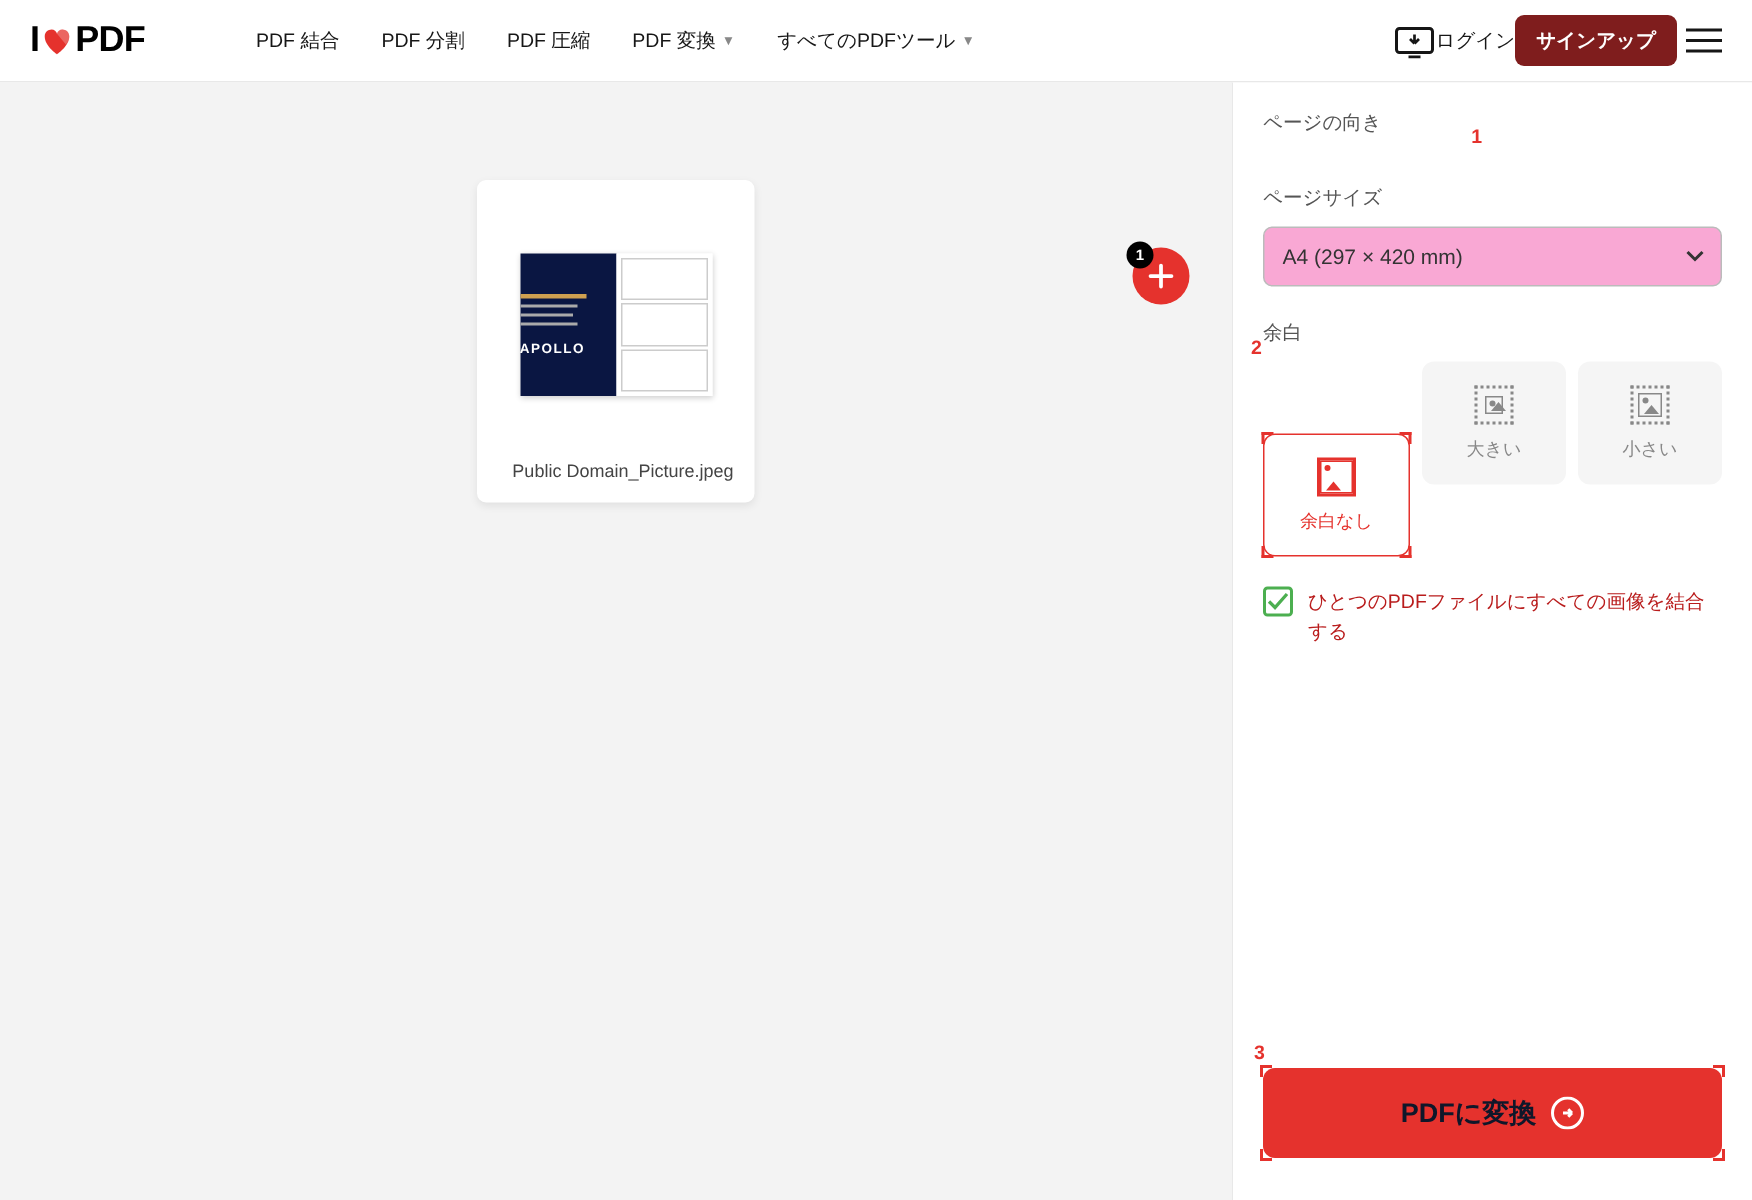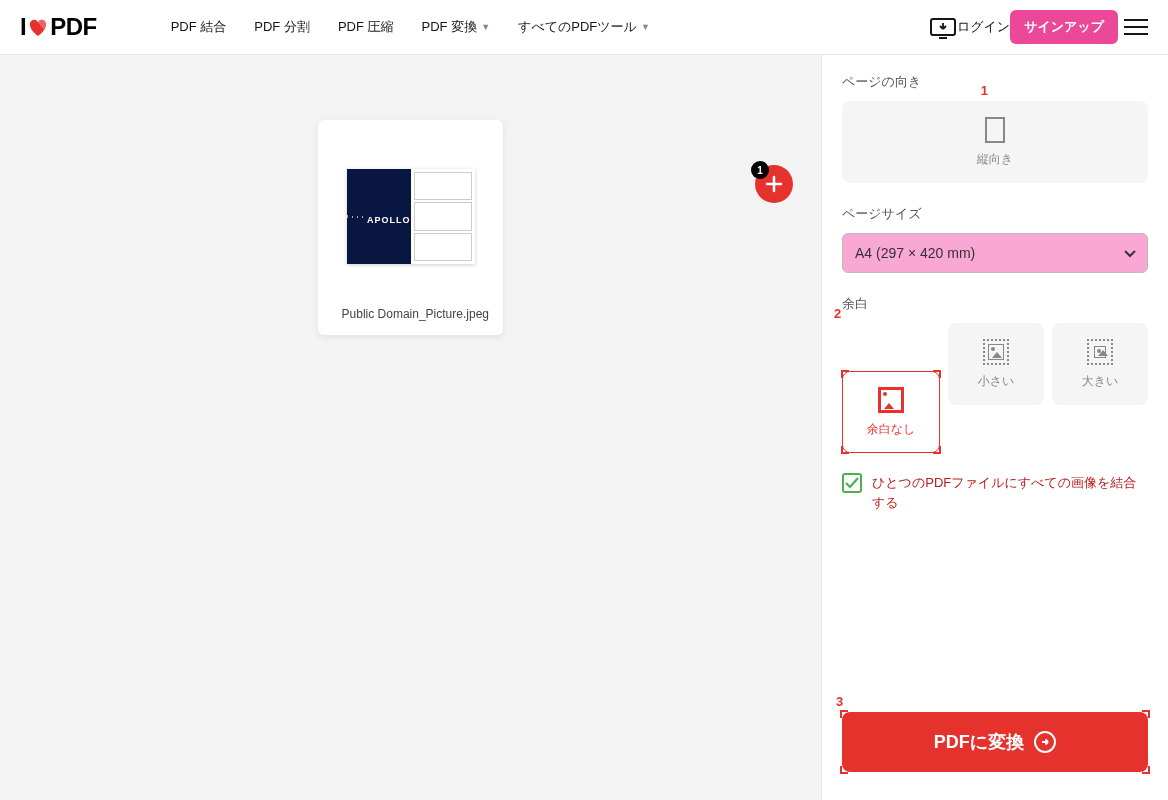--- a/index.html
+++ b/index.html
@@ -8,32 +8,32 @@
 
 .header { display: flex; align-items: center; height: 55px; background: #fff; border-bottom: 1px solid #e8e8e8; padding: 0 20px; }
 .logo { display: flex; align-items: center; font-weight: 900; font-size: 24px; letter-spacing: -0.5px; margin-right: 30px; }
 .logo .heart { color: #e5322d; margin: 0 1px; display: inline-flex; align-items: center; }
 .nav { display: flex; gap: 28px; align-items: center; padding-left: 44px; }
 .nav-item { font-size: 13px; color: #161616; cursor: pointer; display: flex; align-items: center; gap: 4px; }
 .nav-item .chev { font-size: 9px; color: #888; }
 .header-right { margin-left: auto; display: flex; align-items: center; }
 .download-icon { width: 28px; height: 24px; display:flex; align-items:center; justify-content:center; }
 .login { font-size: 13px; color: #161616; cursor: pointer; }
-.signup-btn { background: #ec4899; color: #fff; font-size: 13px; font-weight: 700; padding: 8px 14px; border-radius: 6px; cursor: pointer; border:none; }
+.signup-btn { background: #7f1d1d; color: #fff; font-size: 13px; font-weight: 700; padding: 8px 14px; border-radius: 6px; cursor: pointer; border:none; }
 .hamburger { width: 24px; height: 16px; display: flex; flex-direction: column; justify-content: space-between; cursor: pointer; margin-left: 6px; }
 .hamburger span { height: 2px; background: #161616; }
 
 
 .main { display: flex; height: calc(100% - 55px); }
 .canvas { flex: 1; position: relative; background: #f3f3f3; display:flex; align-items:flex-start; justify-content:center; padding-top: 65px; }
 
 .file-card { width: 185px; background: #fff; border-radius: 6px; box-shadow: 0 2px 6px rgba(0,0,0,0.08); padding: 14px; text-align: center; }
 .thumb { width: 100%; height: 165px; display:flex; align-items:center; justify-content:center; }
 .thumb-inner { width: 128px; height: 95px; background:#fff; box-shadow:0 1px 4px rgba(0,0,0,0.2); display:flex; }
-.thumb-left { width:50%; background:#0a1642; display:flex; align-items:center; justify-content:center; gap:4px; }
+.thumb-left { width:50%; background:#0a1642; display:flex; flex-direction:column; align-items:flex-start; justify-content:center; gap:4px; }
 .thumb-left .t1 { width:70%; height:3px; background:#cfa050; }
 .thumb-left .t2 { width:60%; height:2px; background:#aaa; }
 .thumb-left .t3 { width:55%; height:2px; background:#aaa; }
 .thumb-left .apollo { color:#fff; font-size:9px; font-weight:900; margin-top:6px; letter-spacing:1px;}
 .thumb-right { width:50%; background:#fff; display:flex; flex-direction:column; padding:3px; gap:2px;}
 .thumb-right .row { flex:1; border:1px solid #ccc; }
 .file-name { font-size: 12px; color: #444; margin-top: 8px; word-break: break-all; text-align: right; }
 
 .add-btn { position: absolute; top: 110px; left: 755px; width: 38px; height: 38px; background: #e5322d; border-radius: 50%; display:flex; align-items:center; justify-content:center; cursor:pointer; }
 .add-btn svg { color:#fff; }
@@ -58,21 +58,21 @@
 .margin-row { display:flex; gap:8px; margin-bottom: 20px; }
 .margin-row .option-card { font-size:12px; }
 
 .select-wrap { position:relative; margin-bottom: 22px; }
 .select { width:100%; height:40px; border:1px solid #bbb; border-radius:6px; padding: 0 12px; font-size:14px; color:#333; background:#f9a8d4; appearance:none; cursor:pointer; }
 .select-arrow { position:absolute; right:12px; top:50%; transform:translateY(-50%); pointer-events:none; }
 
 .checkbox-row { display:flex; align-items:flex-start; gap:10px; font-size:13px; color:#b91c1c; line-height:1.5; }
 .chk { width:20px; height:20px; border:2px solid #4caf50; border-radius:3px; display:flex; align-items:center; justify-content:center; flex-shrink:0; color:#4caf50; cursor:pointer; }
 
-.convert-btn { margin-top:auto; height:60px; background:#e5322d; color:#ffffff; font-size:18px; font-weight:700; border:none; border-radius:8px; display:flex; align-items:center; justify-content:center; gap:10px; cursor:pointer; position:relative; }
+.convert-btn { margin-top:auto; height:60px; background:#e5322d; color:#0f172a; font-size:18px; font-weight:700; border:none; border-radius:8px; display:flex; align-items:center; justify-content:center; gap:10px; cursor:pointer; position:relative; }
 
 .annot { position:absolute; color:#e5322d; font-size:13px; font-weight:900; pointer-events:none; }
 .corner { position:absolute; width:8px; height:8px; border:2px solid #e5322d; }
 .corner.tl { top:-2px; left:-2px; border-right:none; border-bottom:none; }
 .corner.tr { top:-2px; right:-2px; border-left:none; border-bottom:none; }
 .corner.bl { bottom:-2px; left:-2px; border-right:none; border-top:none; }
 .corner.br { bottom:-2px; right:-2px; border-left:none; border-top:none; }
 </style>
 </head>
 <body>
@@ -151,24 +151,20 @@
       <svg width="20" height="20" viewBox="0 0 20 20">
           <path d="M10 3v14M3 10h14" stroke="#fff" stroke-width="2.5" stroke-linecap="round"></path>
         </svg>
     </div>
   </div>
 
   <div class="sidebar">
 
     <div class="section-label">ページの向き</div>
     <div class="option-row" style="position:relative;">
-      <div class="option-card">
-        <div class="icon-box"></div>
-        <span>縦向き</span>
-      </div>
       <div class="annot" style="top:-18px; right:160px;">1</div>
     </div>
 
     <div class="section-label">ページサイズ</div>
     <div class="select-wrap">
       <select class="select">
         <option>A4 (297 × 420 mm)</option>
       </select>
       <span class="select-arrow">
         <svg width="12" height="8" viewBox="0 0 12 8">
@@ -183,30 +179,30 @@
         <div class="img-icon">
             <div class="inner"></div>
           </div>
         <span>余白なし</span>
         <div class="corner tl"></div>
           <div class="corner tr"></div>
           <div class="corner bl"></div>
           <div class="corner br"></div>
       </div>
       <div class="option-card">
+        <div class="img-icon pad" style="padding:5px;">
+            <div class="inner"></div>
+          </div>
+        <span>大きい</span>
+      </div>
+      <div class="option-card">
         <div class="img-icon pad">
             <div class="inner"></div>
           </div>
         <span>小さい</span>
-      </div>
-      <div class="option-card">
-        <div class="img-icon pad" style="padding:5px;">
-            <div class="inner"></div>
-          </div>
-        <span>大きい</span>
       </div>
       <div class="annot" style="top:-17px; left:-8px;">2</div>
     </div>
 
     <div class="checkbox-row">
       <div class="chk">
         <svg width="14" height="12" viewBox="0 0 14 12">
             <path d="M1 6l4 4 8-9" stroke="#4caf50" stroke-width="2.2" fill="none"></path>
           </svg>
       </div>

